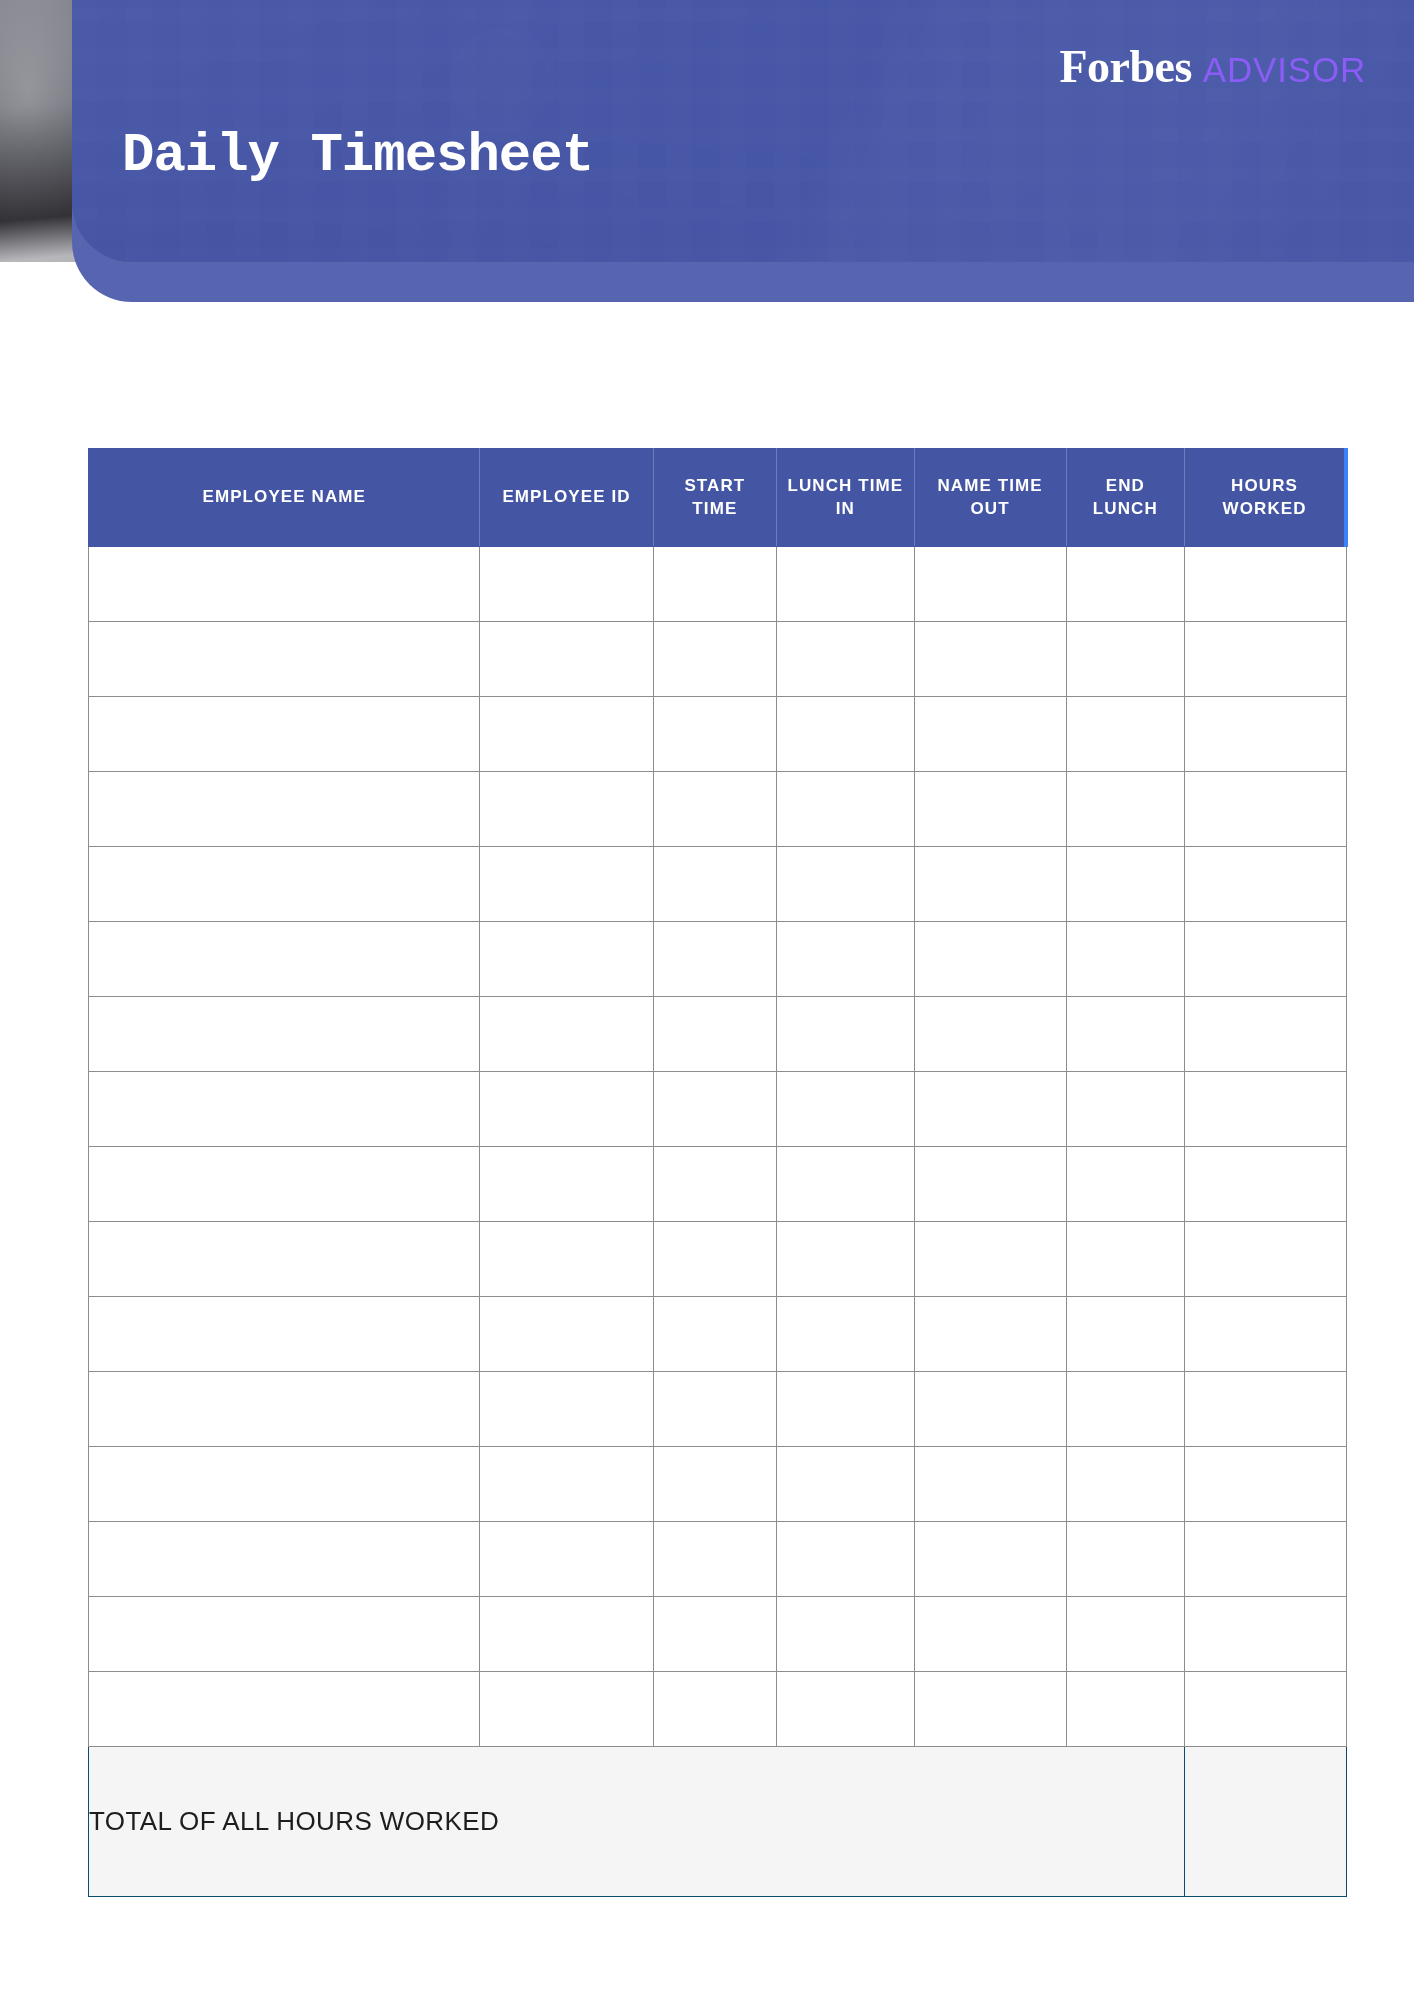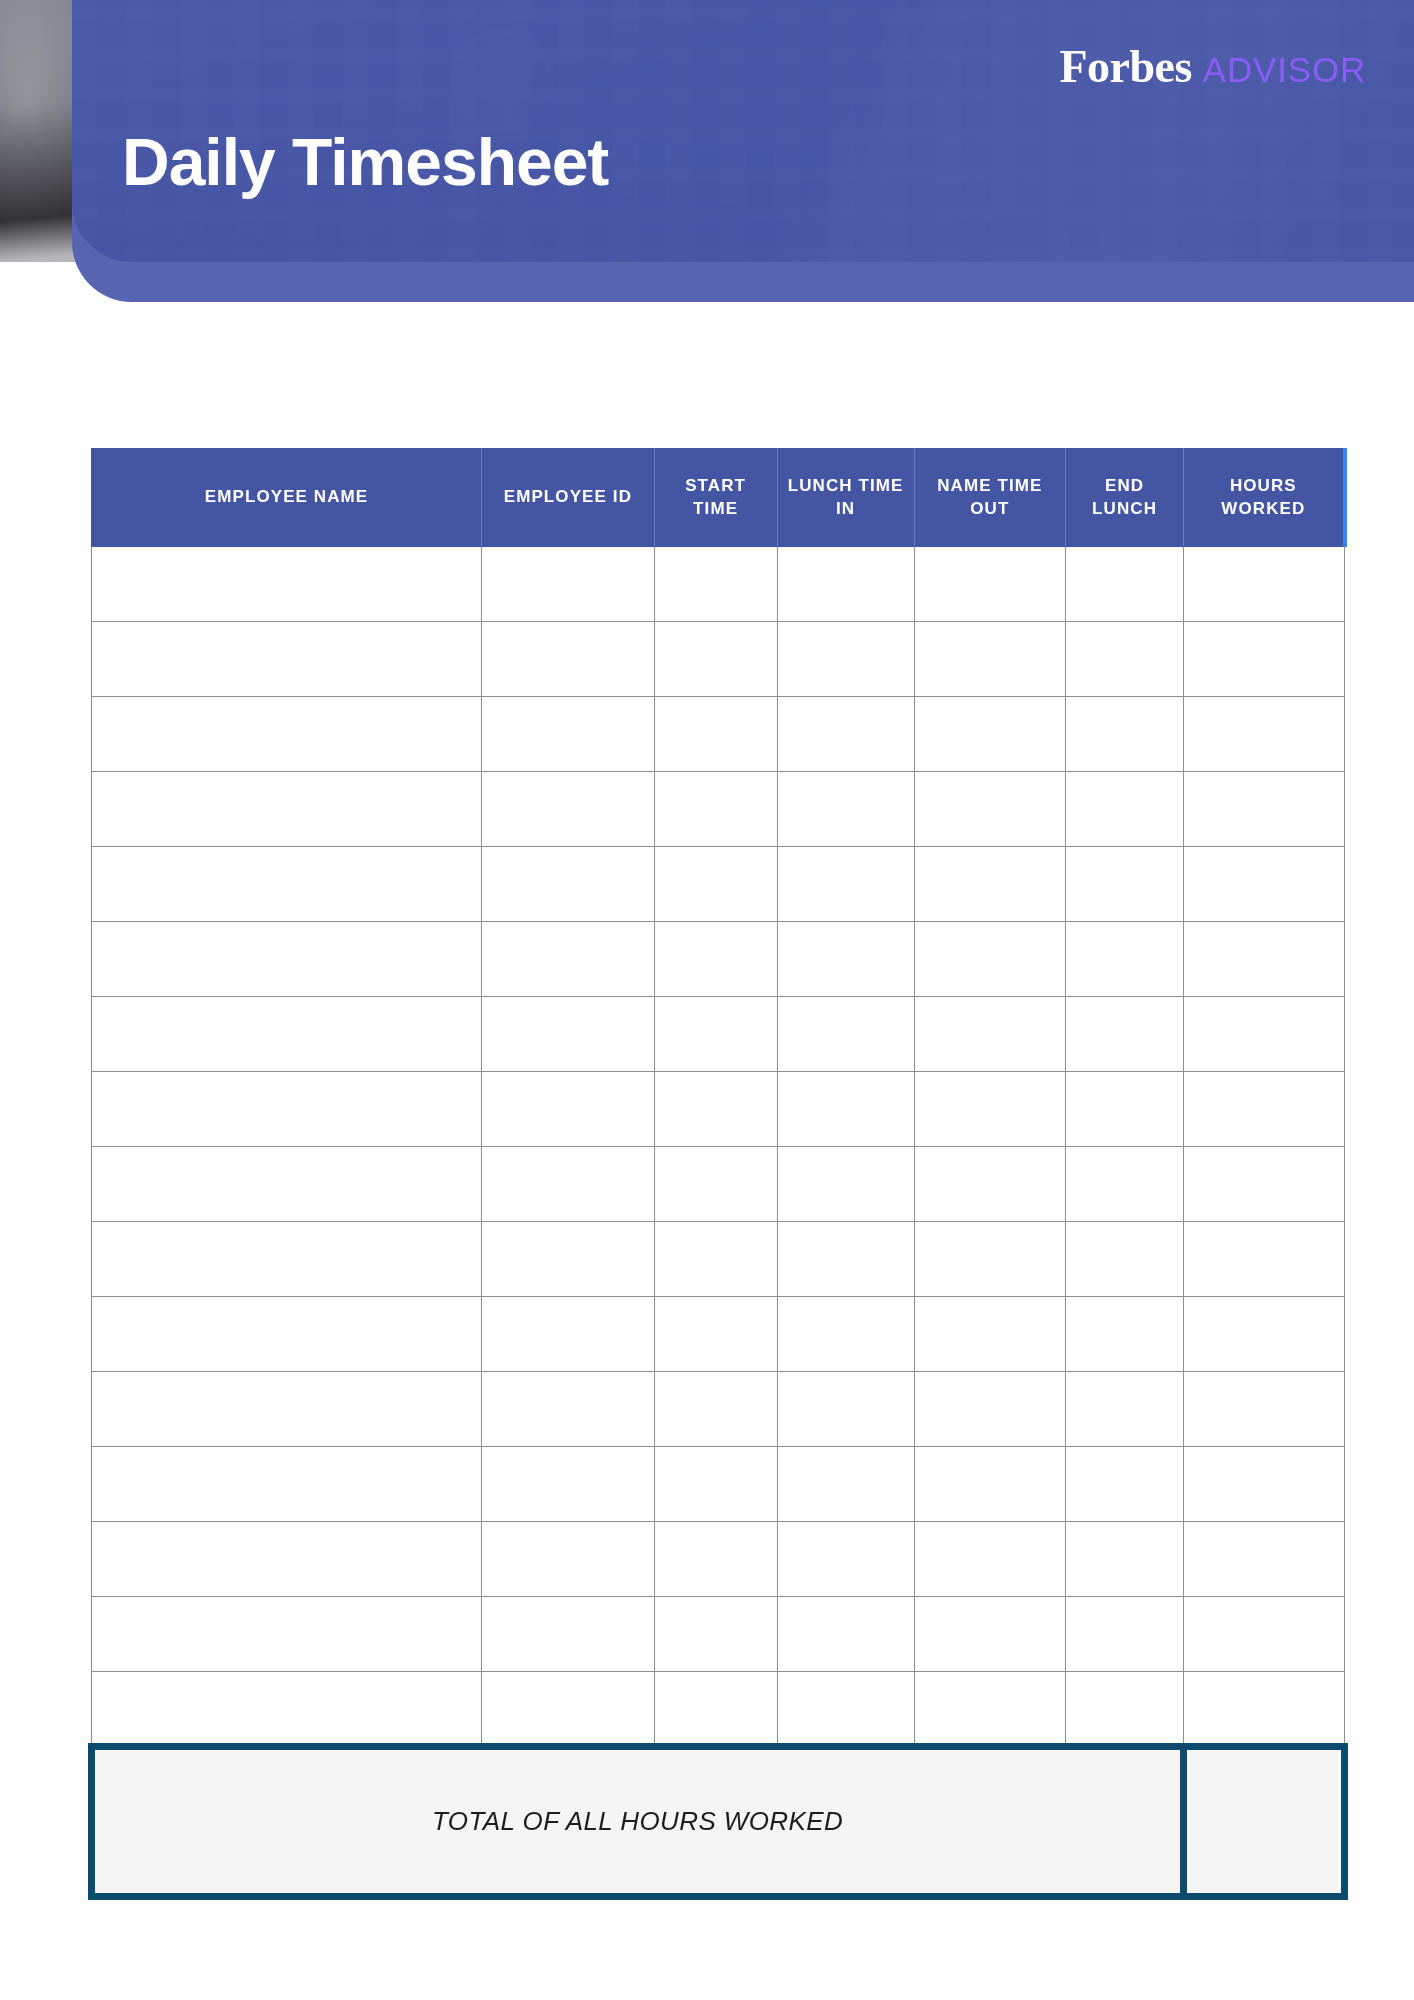--- a/index.html
+++ b/index.html
@@ -112,23 +112,23 @@
     line-height: 1;
     color: #8b5cf6;
     letter-spacing: 0.8px;
   }
 
   .doc-title {
     position: absolute;
     left: 122px;
     top: 128px;
     z-index: 4;
-    font-family: Liberation Sans, sans-serif;
+    font-family: Liberation Mono, monospace;
     font-weight: 700;
-    font-size: 66px;
+    font-size: 54px;
     line-height: 1.05;
     color: #ffffff;
     letter-spacing: -1px;
   }
 
   
   .meta {
     position: absolute;
     left: 0; top: 386px;
     width: 1414px;
@@ -186,30 +186,29 @@
   .table thead th:last-child { border-right: 4px solid #3b82f6; }
 
   .table tbody td {
     height: 75px;
     background: #ffffff;
     border: 1px solid #8d8d8d;
   }
 
   tr.total-row td {
     background: #f5f5f5;
-    border: 7px solid #0c4a6e;
+    border: 1px solid #0c4a6e;
     height: 150px;
-    text-align: center;
+    text-align: left;
     vertical-align: middle;
     color: #1d1d1d;
     font-family: "Liberation Sans", sans-serif;
     font-weight: 400;
     font-size: 26px;
     letter-spacing: 0.4px;
-    font-style: italic;
   }
   tr.total-row td.total-value { background: #f5f5f5; }
 
   
   col.c-name    { width: 330px; }
   col.c-id      { width: 146px; }
   col.c-start   { width: 104px; }
   col.c-lin     { width: 116px; }
   col.c-lout    { width: 128px; }
   col.c-end     { width: 100px; }

